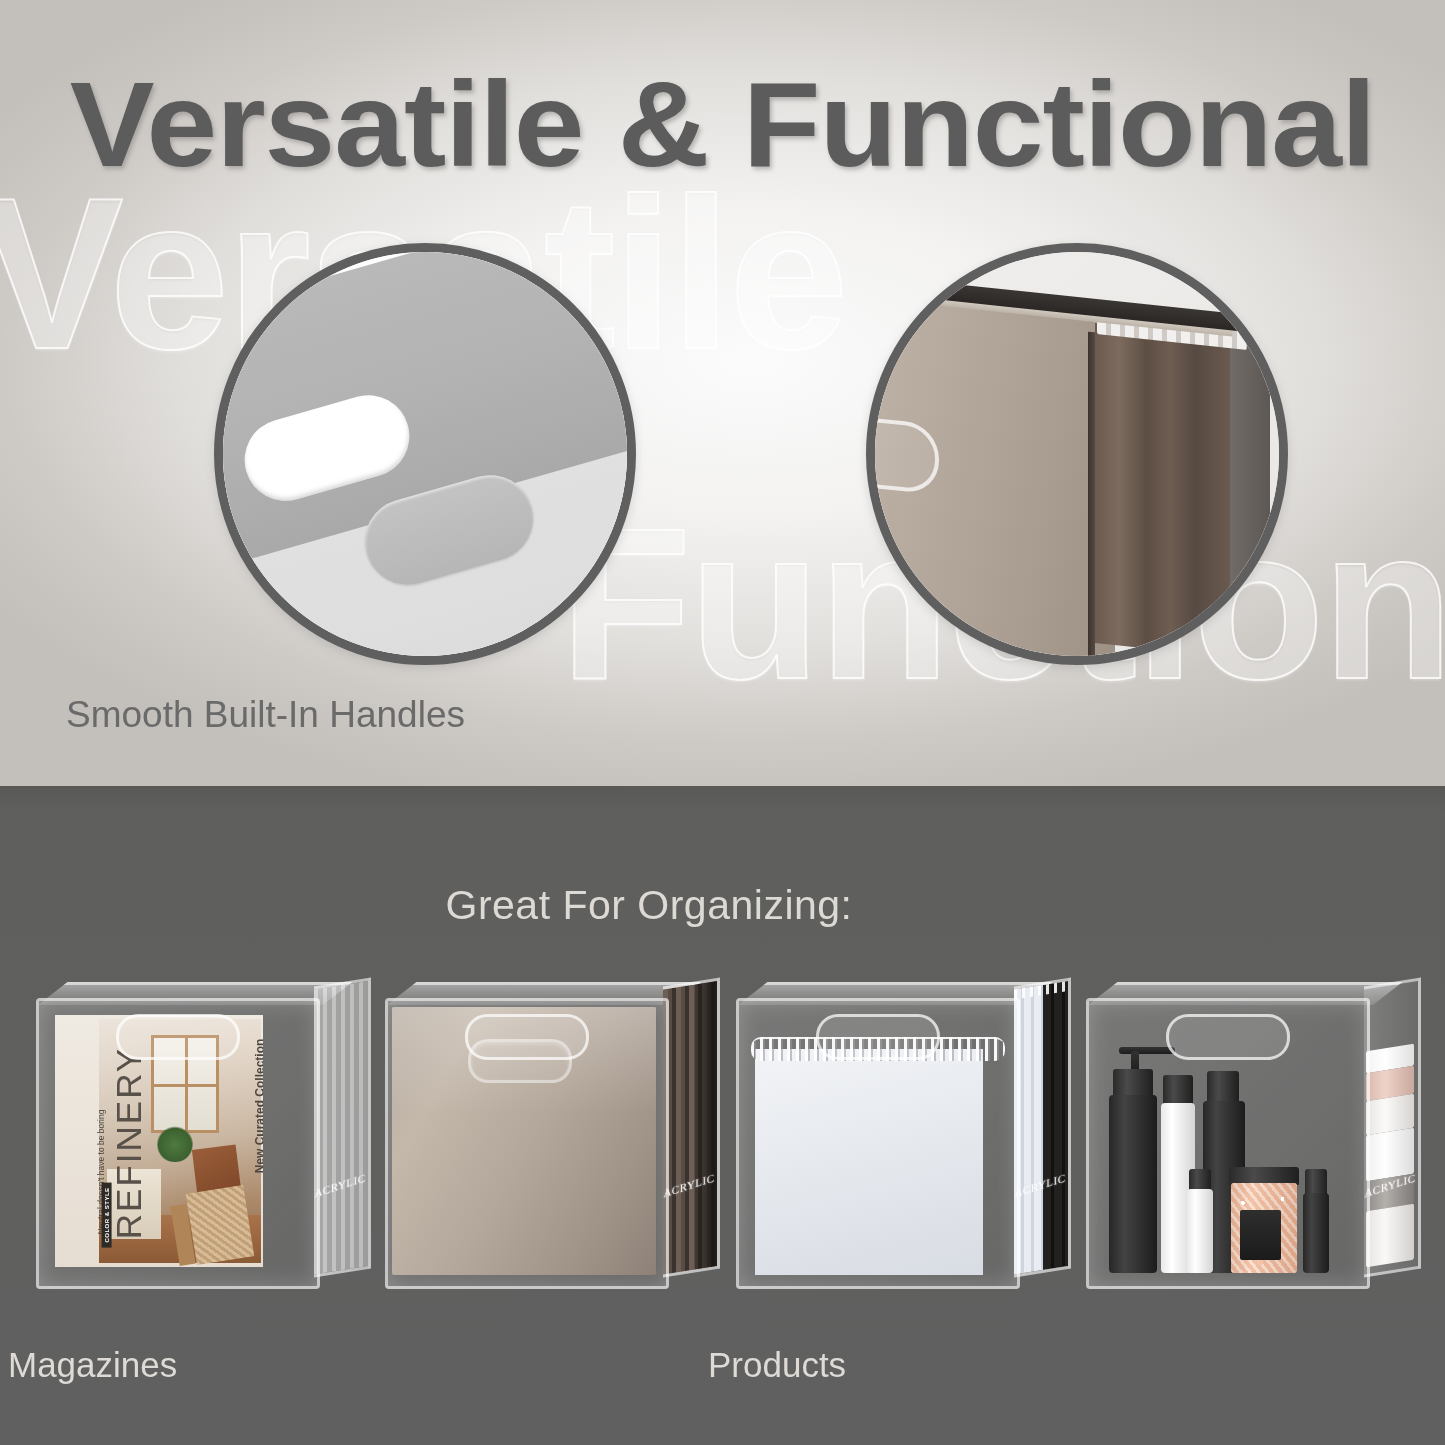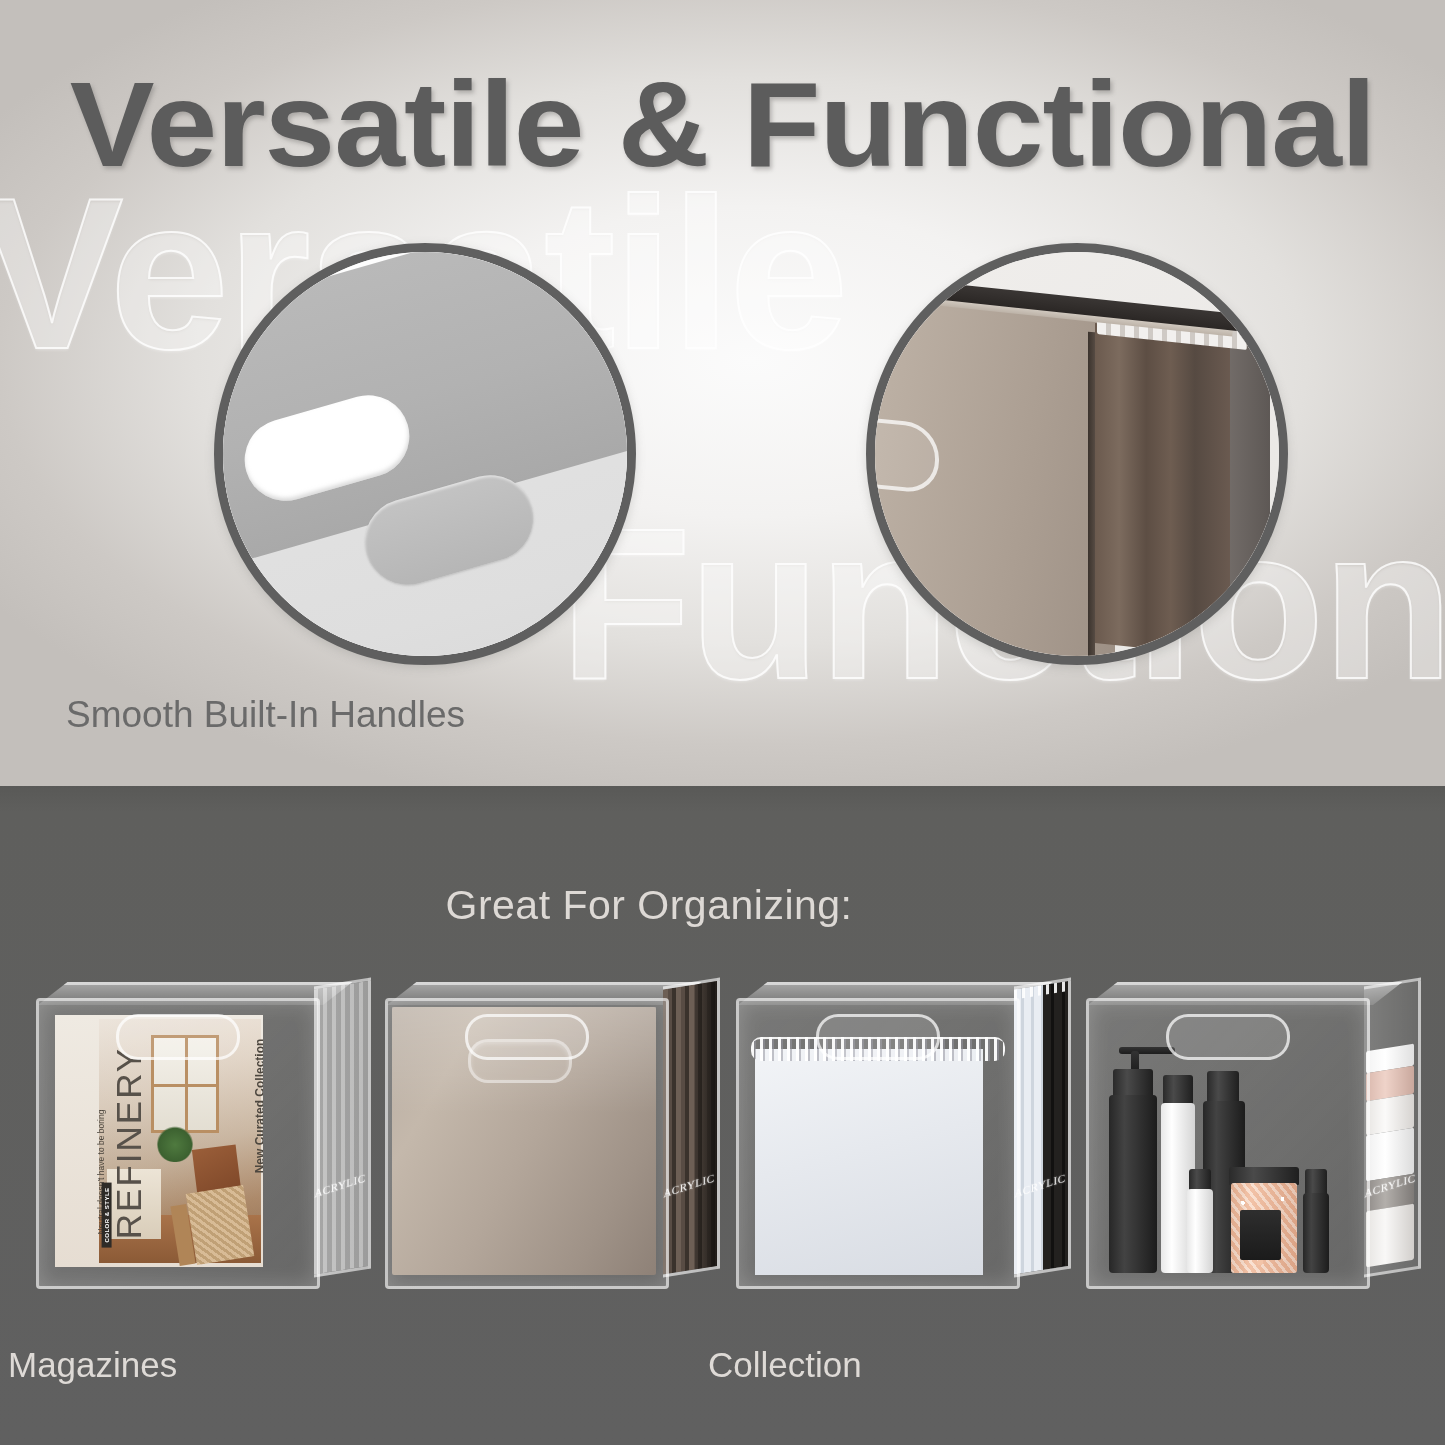--- a/index.html
+++ b/index.html
@@ -402,21 +402,21 @@
           <div class="nb-sheets"></div>
           <div class="nb-black"></div>
           <div class="nb-spiral-side"></div>
           <div class="brand">CLASSIC ACRYLIC</div>
         </div>
         <div class="box-front">
           <div class="nb-front"></div>
           <div class="nb-spiral"></div>
         </div>
         <div class="box-handle"></div>
-        <div class="bin-label">Collection</div>
+        <div class="bin-label">Products</div>
       </div>
 
       <div class="bin bin-3">
         <div class="box-top"></div>
         <div class="box-side">
 
           <div class="stack-seg" style="left:2px;top:62px;width:48px;height:22px;background:linear-gradient(90deg,#f3f3f3,#ffffff 40%,#e0e0e0);"></div>
           <div class="stack-seg" style="left:2px;top:84px;width:48px;height:28px;background:linear-gradient(90deg,#d9b8ad,#efd3c9 40%,#c9a89d);"></div>
           <div class="stack-seg" style="left:2px;top:112px;width:48px;height:34px;background:linear-gradient(90deg,#e7e5e2,#fbfaf9 40%,#d6d3d0);"></div>
           <div class="stack-seg" style="left:2px;top:146px;width:48px;height:46px;background:linear-gradient(90deg,#efefef,#ffffff 40%,#dcdcdc);"></div>

